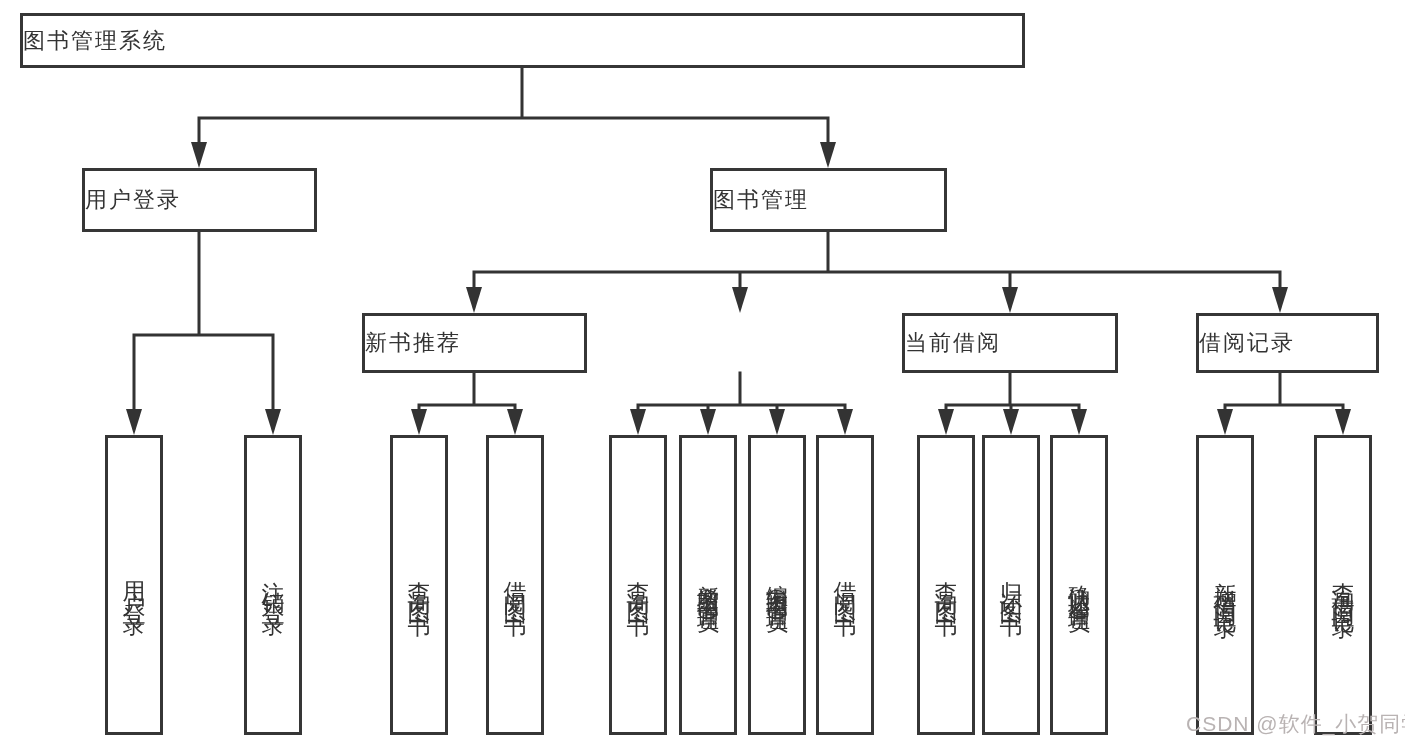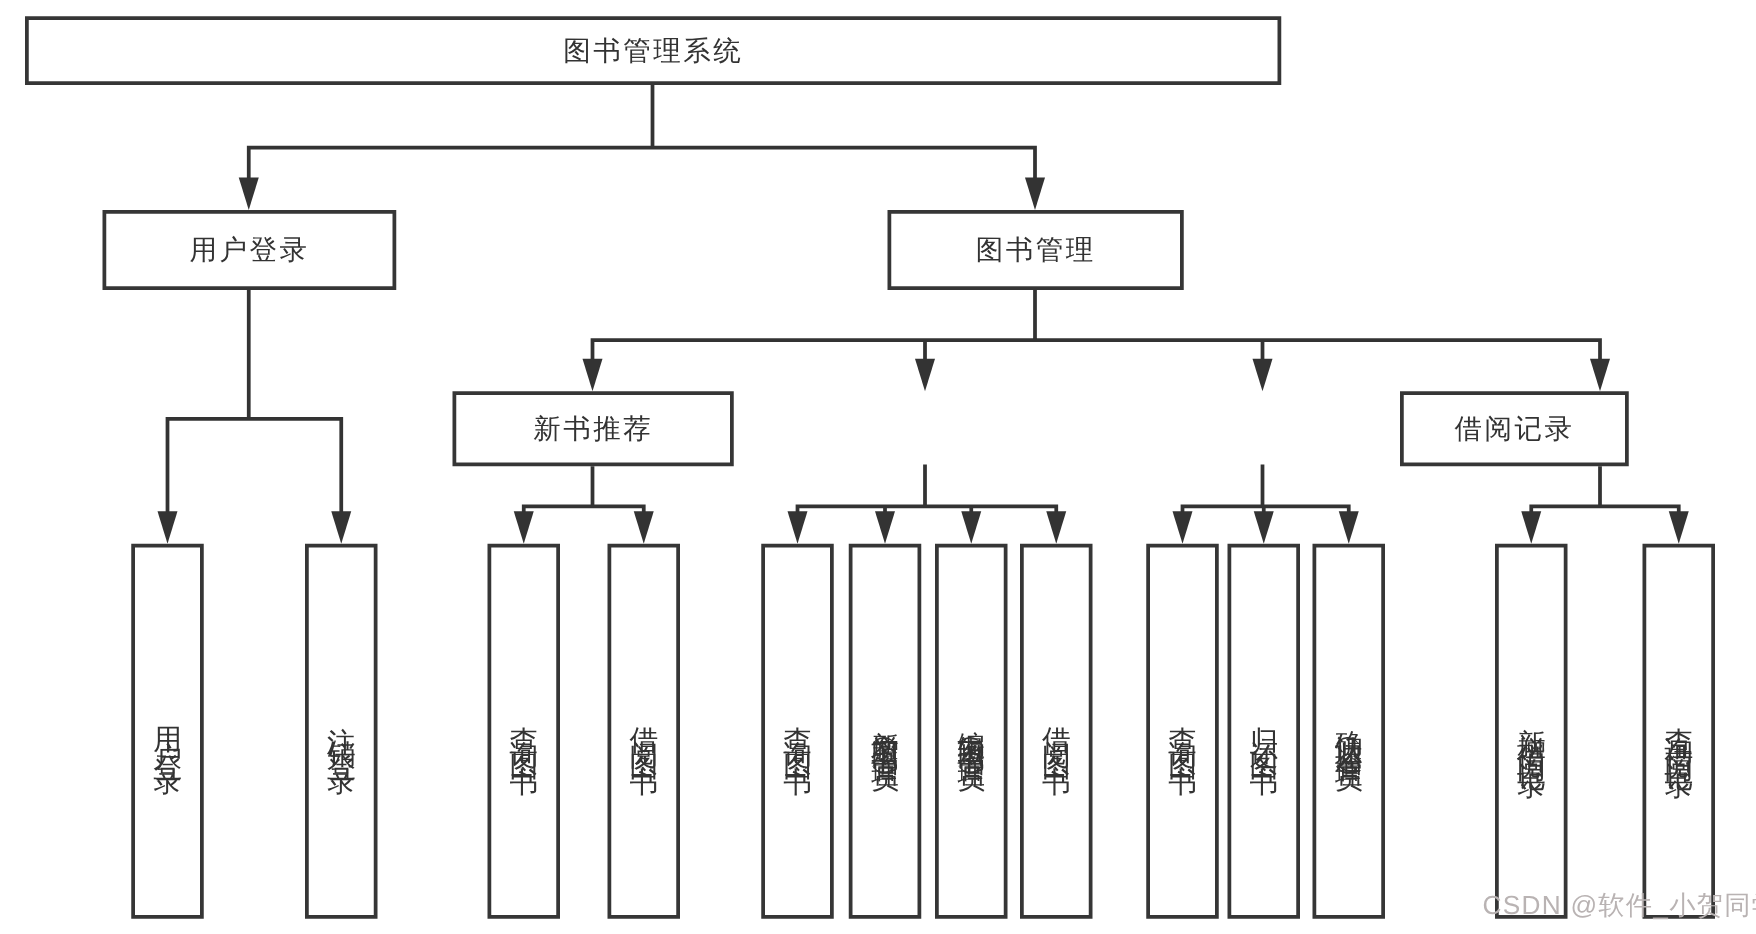--- a/index.html
+++ b/index.html
@@ -4,21 +4,21 @@
 <style>
   html,body { margin:0; padding:0; background:#ffffff; }
   #stage {
     position:relative; width:1405px; height:747px; background:#ffffff;
     font-family:"Liberation Sans", sans-serif; overflow:hidden;
   }
   #connectors { position:absolute; left:0; top:0; z-index:1; }
   .hnode {
     position:absolute; z-index:2; box-sizing:border-box;
     border:3px solid #363636; background:#ffffff;
-    display:flex; align-items:center; justify-content:center;
+    display:flex; align-items:center; justify-content:flex-start;
   }
   .hnode span { font-size:22px; color:#333333; letter-spacing:2px; white-space:nowrap; }
   .vnode {
     position:absolute; z-index:2; box-sizing:border-box;
     border:3px solid #363636; background:#ffffff;
     display:flex; align-items:center; justify-content:center;
   }
   .vnode span {
     writing-mode:vertical-rl; font-size:23px; color:#333333;
     letter-spacing:11px; line-height:1;
@@ -75,21 +75,24 @@
   <div class="hnode" style="left:82px;top:168px;width:235px;height:64px">
     <span>用户登录</span>
   </div>
   <div class="hnode" style="left:710px;top:168px;width:237px;height:64px">
     <span>图书管理</span>
   </div>
 
   <div class="hnode" style="left:362px;top:313px;width:225px;height:60px">
     <span>新书推荐</span>
   </div>
-  <div class="hnode" style="left:1120px;top:313px;width:183px;height:60px">
+  <div class="hnode" style="left:902px;top:313px;width:216px;height:60px">
+    <span>当前借阅</span>
+  </div>
+  <div class="hnode" style="left:1196px;top:313px;width:183px;height:60px">
     <span>借阅记录</span>
   </div>
 
   <div class="vnode" style="left:105px;top:435px;width:58px;height:300px">
     <span>用户登录</span>
   </div>
   <div class="vnode" style="left:244px;top:435px;width:58px;height:300px">
     <span>注销登录</span>
   </div>
 

